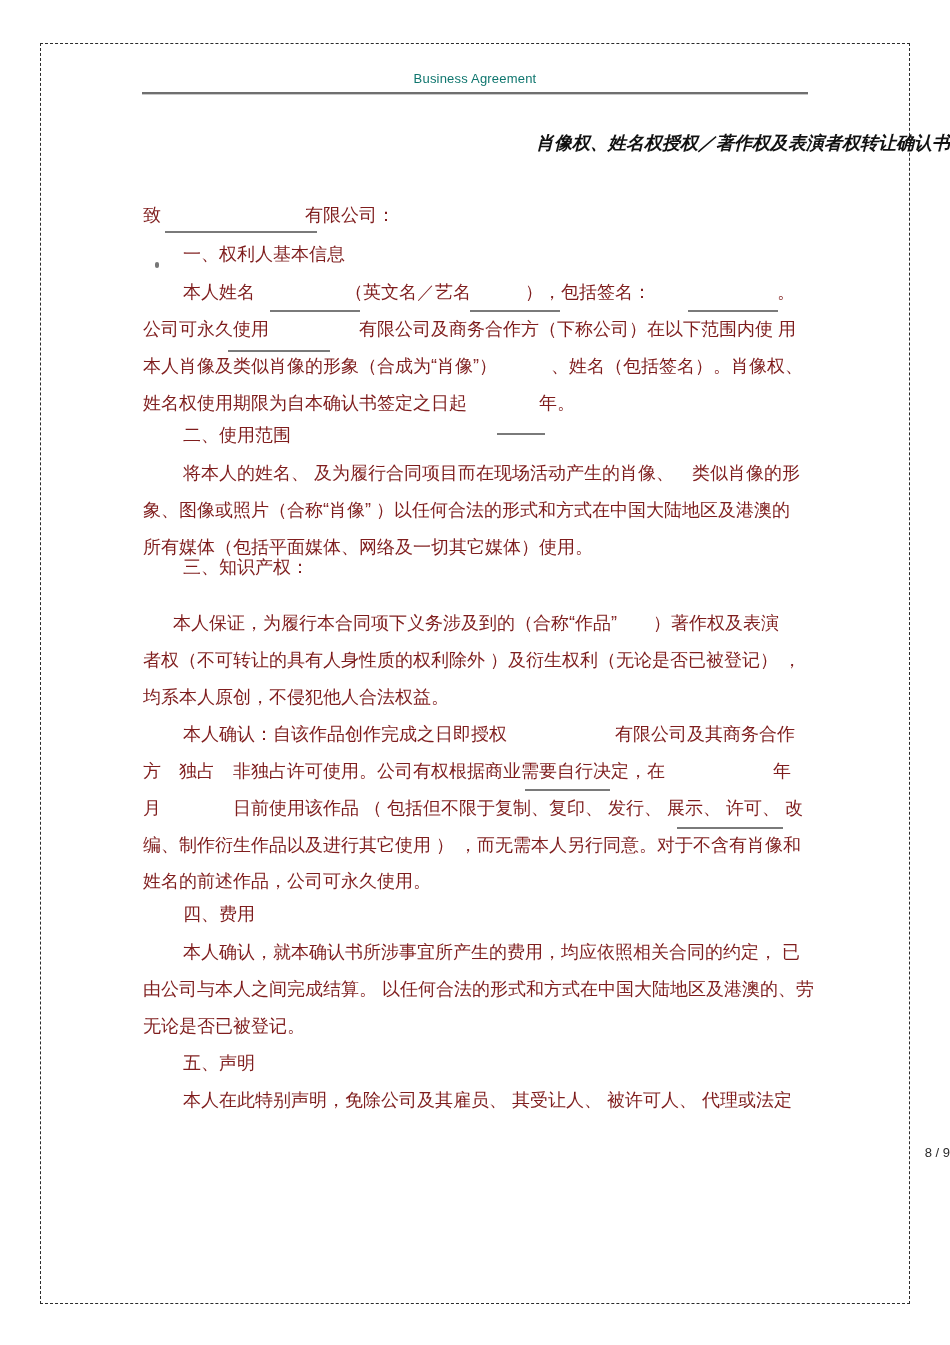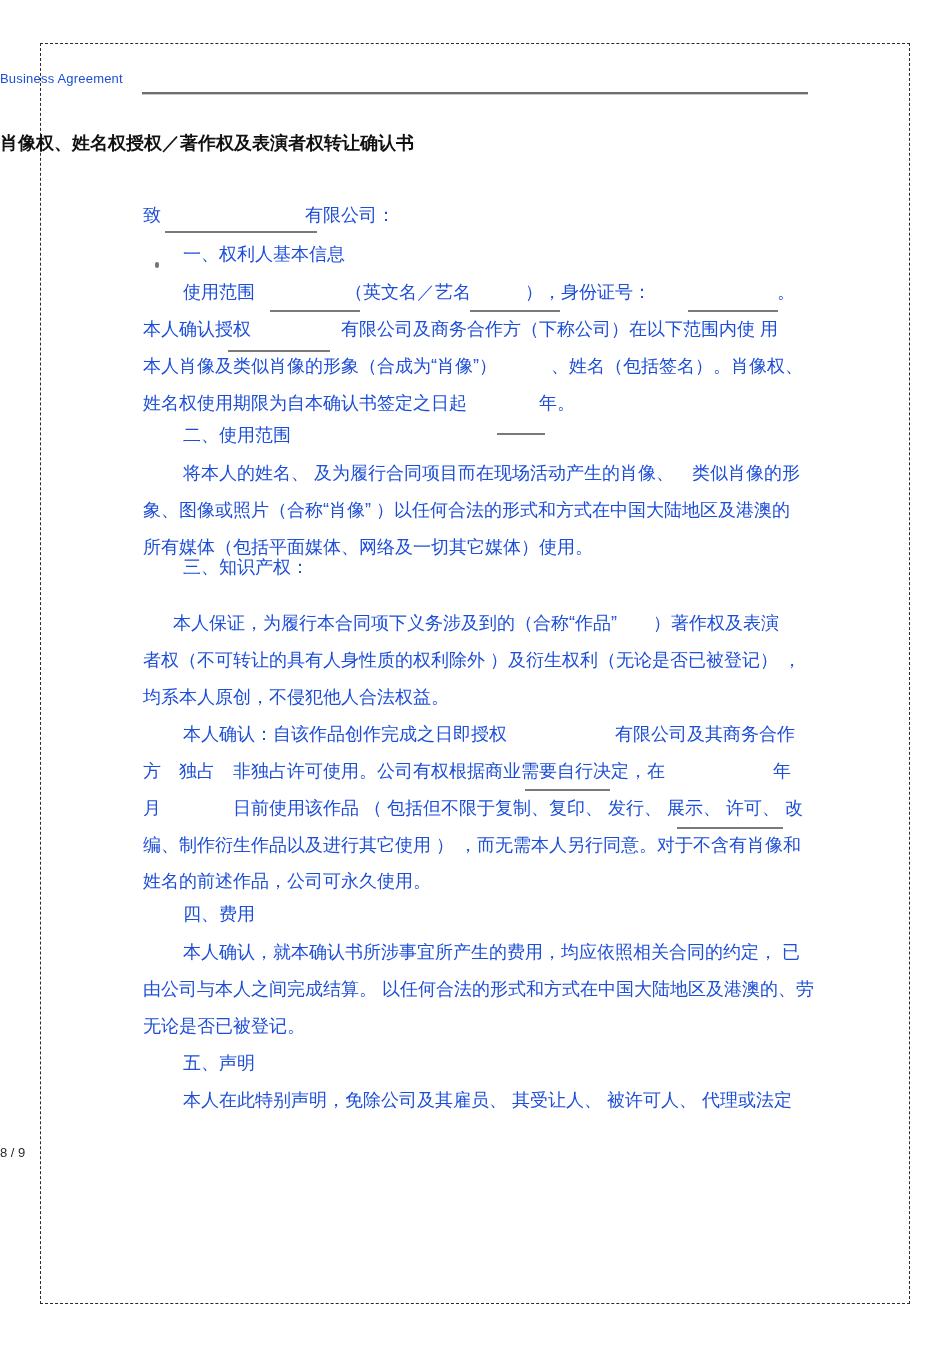--- a/index.html
+++ b/index.html
@@ -6,63 +6,63 @@
   body{
     width:950px;height:1345px;position:relative;overflow:hidden;
     font-family:"Liberation Sans","DejaVu Sans",sans-serif;
     color:#181818;
   }
   .page-border{
     position:absolute;left:40px;top:43px;width:868px;height:1259px;
     border:1px dashed #2b2b2b;
   }
   .hdr-title{
-    position:absolute;left:0;right:0;top:71px;text-align:left;
-    font-size:13px;color:#1d4ed8;letter-spacing:.2px;white-space:pre;
+    position:absolute;left:0;right:0;top:71px;text-align:center;
+    font-size:13px;color:#0f766e;letter-spacing:.2px;white-space:pre;
   }
   .hdr-rule{
     position:absolute;left:142px;top:92px;width:666px;height:3px;
     background:linear-gradient(to bottom,#6f6f6f 0 2px,#c9c9c9 2px 3px);
   }
   .doc-title{
-    position:absolute;left:0;right:0;top:131px;text-align:left;
-    font-size:18px;font-weight:bold;color:#111;white-space:pre;
+    position:absolute;left:0;right:0;top:131px;text-align:right;
+    font-size:18px;font-weight:bold;color:#111;white-space:pre;font-style:italic;
   }
   .line{
     position:absolute;font-size:18px;line-height:22px;white-space:pre;
-    color:#1d4ed8;
+    color:#7f1d1d;
   }
   .u{
     position:absolute;height:2px;background:#7a7a7a;
   }
   .speck{
     position:absolute;left:155px;top:262px;width:4px;height:6px;
     background:#777;border-radius:2px;
   }
   .page-num{
-    position:absolute;left:0;right:0;top:1145px;text-align:left;
+    position:absolute;left:0;right:0;top:1145px;text-align:right;
     font-size:13px;color:#2a2a2a;white-space:pre;
   }
 </style>
 </head>
 <body>
 
 <div class="page-border"></div>
 
 <div class="hdr-title">Business Agreement</div>
 <div class="hdr-rule"></div>
 
 <div class="doc-title">肖像权、姓名权授权／著作权及表演者权转让确认书</div>
 
 <div class="line" style="left:143px;top:204px">致　　　　　　　　有限公司：</div>
 
 <div class="line" style="left:183px;top:243px">一、权利人基本信息</div>
 <div class="speck"></div>
-<div class="line" style="left:183px;top:281px">使用范围　　　　　（英文名／艺名　　　），身份证号：　　　　　　　。</div>
-<div class="line" style="left:143px;top:318px">本人确认授权　　　　　有限公司及商务合作方（下称公司）在以下范围内使 用</div>
+<div class="line" style="left:183px;top:281px">本人姓名　　　　　（英文名／艺名　　　），包括签名：　　　　　　　。</div>
+<div class="line" style="left:143px;top:318px">公司可永久使用　　　　　有限公司及商务合作方（下称公司）在以下范围内使 用</div>
 <div class="line" style="left:143px;top:355px">本人肖像及类似肖像的形象（合成为“肖像”）　　　、姓名（包括签名）。肖像权、</div>
 <div class="line" style="left:143px;top:392px">姓名权使用期限为自本确认书签定之日起　　　　年。</div>
 
 <div class="line" style="left:183px;top:424px">二、使用范围</div>
 <div class="line" style="left:183px;top:462px">将本人的姓名、 及为履行合同项目而在现场活动产生的肖像、　类似肖像的形</div>
 <div class="line" style="left:143px;top:499px">象、图像或照片（合称“肖像” ）以任何合法的形式和方式在中国大陆地区及港澳的</div>
 <div class="line" style="left:143px;top:536px">所有媒体（包括平面媒体、网络及一切其它媒体）使用。</div>
 
 <div class="line" style="left:183px;top:556px">三、知识产权：</div>
 <div class="line" style="left:173px;top:612px">本人保证，为履行本合同项下义务涉及到的（合称“作品”　　）著作权及表演</div>

